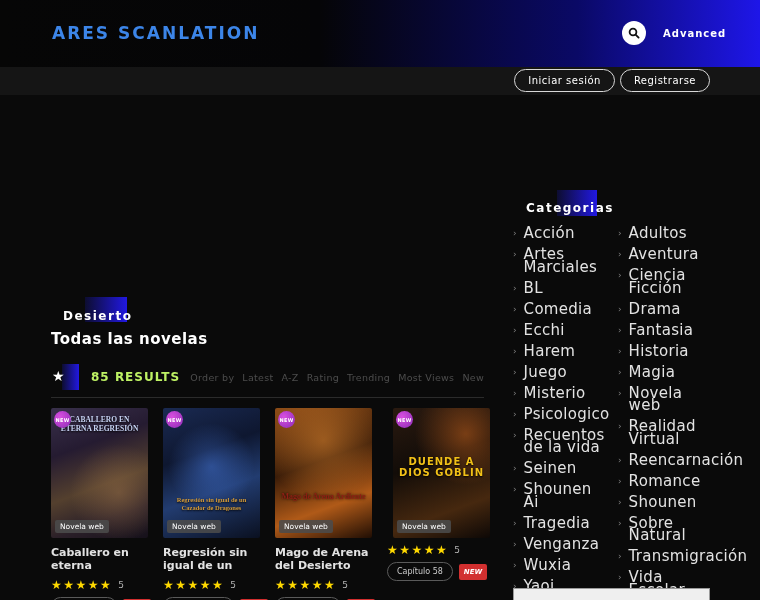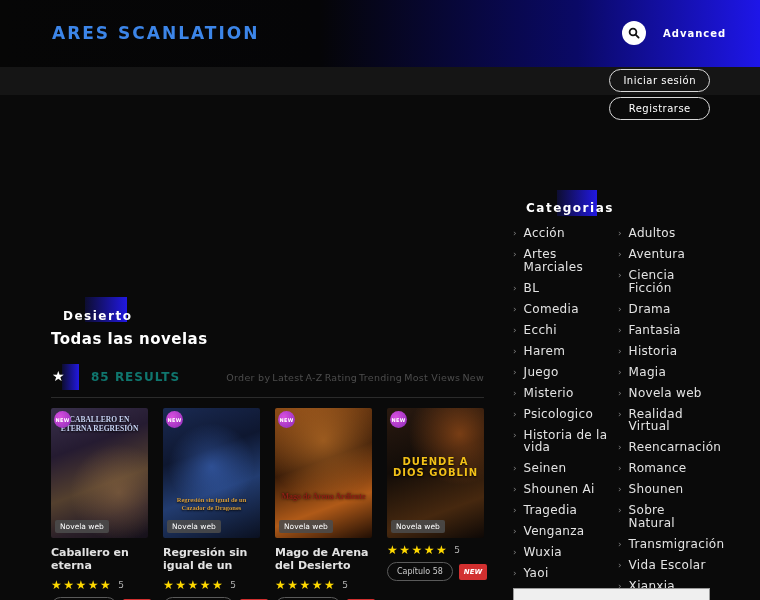--- a/index.html
+++ b/index.html
@@ -13,21 +13,21 @@
   .logo { position:absolute; left:52px; top:23px; font-size:17px; font-weight:bold;
           color:#3c85e8; letter-spacing:2px; cursor:pointer; }
   .search-btn { position:absolute; left:622px; top:21px; width:24px; height:24px;
                 border-radius:50%; background:#ffffff; display:flex; align-items:center;
                 justify-content:center; cursor:pointer; }
   .advanced { position:absolute; left:663px; top:28px; color:#ffffff; font-size:10px;
               font-weight:600; letter-spacing:1px; cursor:pointer; }
 
   
   .subbar { position:absolute; top:67px; left:0; width:760px; height:28px; background:#151515; }
-  .auth { position:absolute; top:69px; right:50px; display:flex; gap:5px;flex-direction:column; }
+  .auth { position:absolute; top:69px; right:50px; display:flex; gap:5px; }
   .pill-btn { border:1px solid #d8d8d8; border-radius:12px; background:transparent;
               color:#ffffff; font-size:10px; letter-spacing:0.5px; padding:0 13px;
               height:23px; line-height:21px; cursor:pointer;
               font-family:"DejaVu Sans", sans-serif; }
 
   
   .grad-badge { position:absolute; }
   .grad-badge .grad { position:absolute; background:linear-gradient(90deg,#0d0d30 0%,#2118e2 100%); }
   .grad-badge .lbl { position:relative; color:#ffffff; font-size:12px; font-weight:bold;
                      letter-spacing:1.5px; }
@@ -39,42 +39,42 @@
   .page-title { position:absolute; left:51px; top:330px; font-size:15px; font-weight:bold;
                 color:#ffffff; letter-spacing:0.5px; }
 
   
   .results-row { position:absolute; left:51px; top:362px; width:433px; height:30px;
                  display:flex; align-items:center; }
   .star-wrap { position:relative; width:32px; height:28px; flex:0 0 auto; }
   .star-wrap .grad { position:absolute; left:11px; top:1px; width:17px; height:26px;
                      background:linear-gradient(90deg,#0d0d30 0%,#2118e2 100%); }
   .star-wrap .star { position:absolute; left:1px; top:5px; color:#ffffff; font-size:14px; }
-  .results-count { color:#0f766e; font-size:12px; font-weight:bold; letter-spacing:1px;
+  .results-count { color:#bef264; font-size:12px; font-weight:bold; letter-spacing:1px;
                    margin-left:8px; }
-  .sort-list { margin-left:auto; display:flex; gap:2px; align-items:center; }
+  .sort-list { margin-left:auto; display:flex; gap:8px; align-items:center; }
   .sort-item { color:#4d4d4d; font-size:9.5px; letter-spacing:0.3px; cursor:pointer; }
   .divider { position:absolute; left:51px; top:397px; width:433px; height:1px; background:#2b2b2b; }
 
   
   .cards { position:absolute; left:51px; top:408px; display:flex; gap:15px; }
   .card { width:97px; cursor:pointer; }
   .cover { position:relative; width:97px; height:130px; border-radius:2px; overflow:hidden; }
   .card1 .cover { background:
       radial-gradient(circle at 70% 65%, rgba(150,110,70,0.55), rgba(0,0,0,0) 45%),
       linear-gradient(160deg,#39304b 0%,#251b31 30%,#54402e 58%,#2a1f28 80%,#15101a 100%); }
   .card2 .cover { background:
       radial-gradient(circle at 50% 45%, rgba(70,120,220,0.5), rgba(0,0,0,0) 50%),
       linear-gradient(160deg,#1a2a52 0%,#0e1730 35%,#223c70 62%,#0a1020 100%); }
   .card3 .cover { background:
       radial-gradient(circle at 50% 25%, rgba(230,140,50,0.5), rgba(0,0,0,0) 55%),
       linear-gradient(160deg,#8a4a16 0%,#3a1c08 42%,#b05a18 72%,#200e04 100%); }
   .card4 .cover { background:
       radial-gradient(circle at 75% 20%, rgba(200,100,30,0.55), rgba(0,0,0,0) 40%),
-      linear-gradient(160deg,#2a1a10 0%,#120c08 40%,#46280f 75%,#0d0806 100%); }
+      linear-gradient(160deg,#2a1a10 0%,#120c08 40%,#46280f 75%,#0d0806 100%); margin-left: 6px; }
 
   .cover-text { position:absolute; left:0; right:0; text-align:center;
                 font-family:"Liberation Serif", serif; font-weight:bold; }
   .card1 .cover-text { top:7px; padding:0 6px; font-size:7.5px; line-height:9px; color:#c8d4f5;
                        text-shadow:0 1px 2px #000; }
   .card2 .cover-text { bottom:26px; padding:0 5px; font-size:6.5px; line-height:8px; color:#d29a3a;
                        text-shadow:0 1px 2px #000; }
   .card3 .cover-text { bottom:36px; padding:0 4px; font-size:8px; line-height:10px; color:#8f1f14;
                        text-shadow:0 0 3px #000; }
   .card4 .cover-text { top:48px; padding:0 4px; font-size:10px; line-height:11px; color:#f2c118;
@@ -97,21 +97,21 @@
   .chapter-pill { border:1px solid #5a5a5a; border-radius:10px; padding:4px 9px;
                   font-size:8px; color:#cccccc; white-space:nowrap; }
   .new-red { background:#d22f2f; color:#ffffff; font-size:7px; font-weight:bold;
              font-style:italic; padding:4px 5px; border-radius:2px; }
 
   
   .cat-cols { position:absolute; left:513px; top:227px; width:200px; display:flex; gap:10px; }
   .cat-col { width:95px; }
   .cat-item { display:flex; gap:7px; margin-bottom:8.5px; cursor:pointer; }
   .cat-bullet { color:#808080; font-size:9px; line-height:12.5px; flex:0 0 auto; }
-  .cat-label { color:#e3e3e3; font-size:12px; line-height:12.5px; letter-spacing:0.3px; }
+  .cat-label { color:#e3e3e3; font-size:15px; line-height:12.5px; letter-spacing:0.3px; }
 
   .white-widget { position:absolute; left:513px; top:588px; width:197px; height:30px;
                   background:#efefef; border:1px solid #9a9a9a; }
 </style>
 </head>
 <body>
 
 <div class="page">
 
   <div class="topbar">
@@ -267,21 +267,21 @@
       <div class="cat-item">
           <span class="cat-bullet">›</span>
           <span class="cat-label">Misterio</span>
         </div>
       <div class="cat-item">
           <span class="cat-bullet">›</span>
           <span class="cat-label">Psicologico</span>
         </div>
       <div class="cat-item">
           <span class="cat-bullet">›</span>
-          <span class="cat-label">Historia de la vida</span>
+          <span class="cat-label">Recuentos de la vida</span>
         </div>
       <div class="cat-item">
           <span class="cat-bullet">›</span>
           <span class="cat-label">Seinen</span>
         </div>
       <div class="cat-item">
           <span class="cat-bullet">›</span>
           <span class="cat-label">Shounen Ai</span>
         </div>
       <div class="cat-item">

